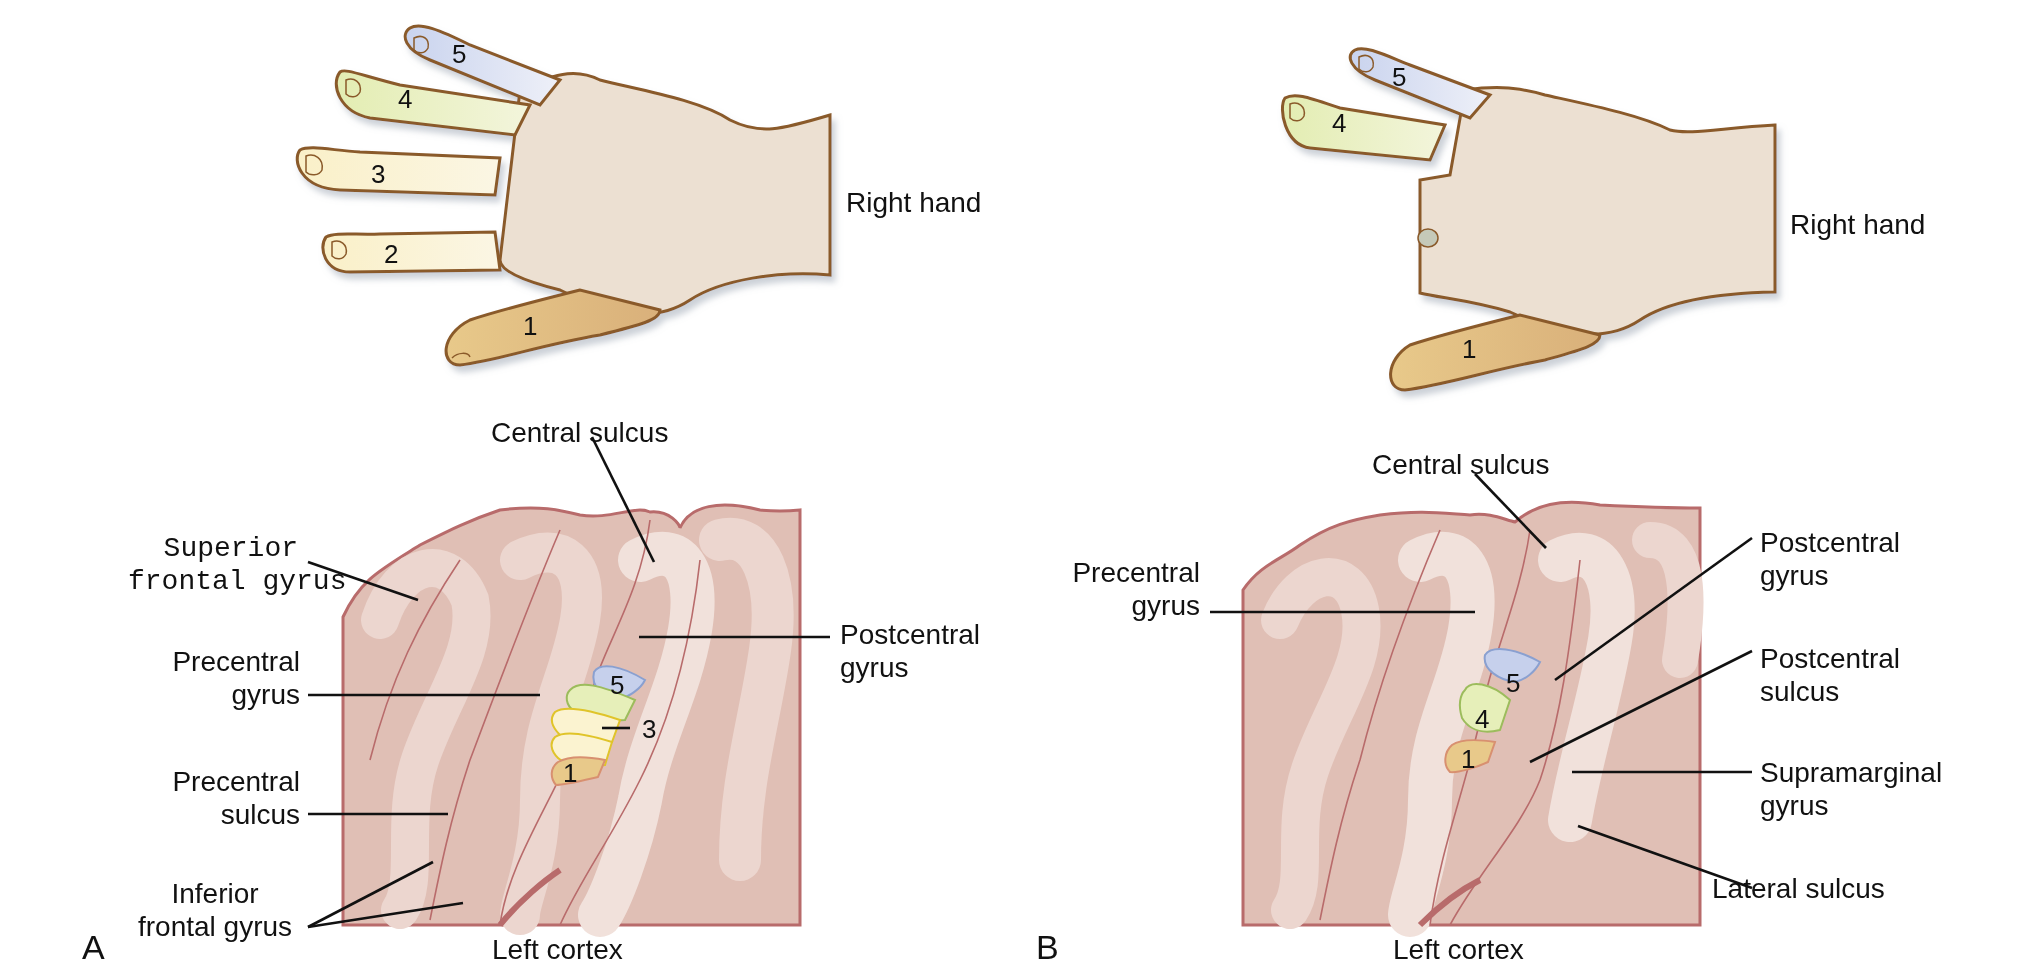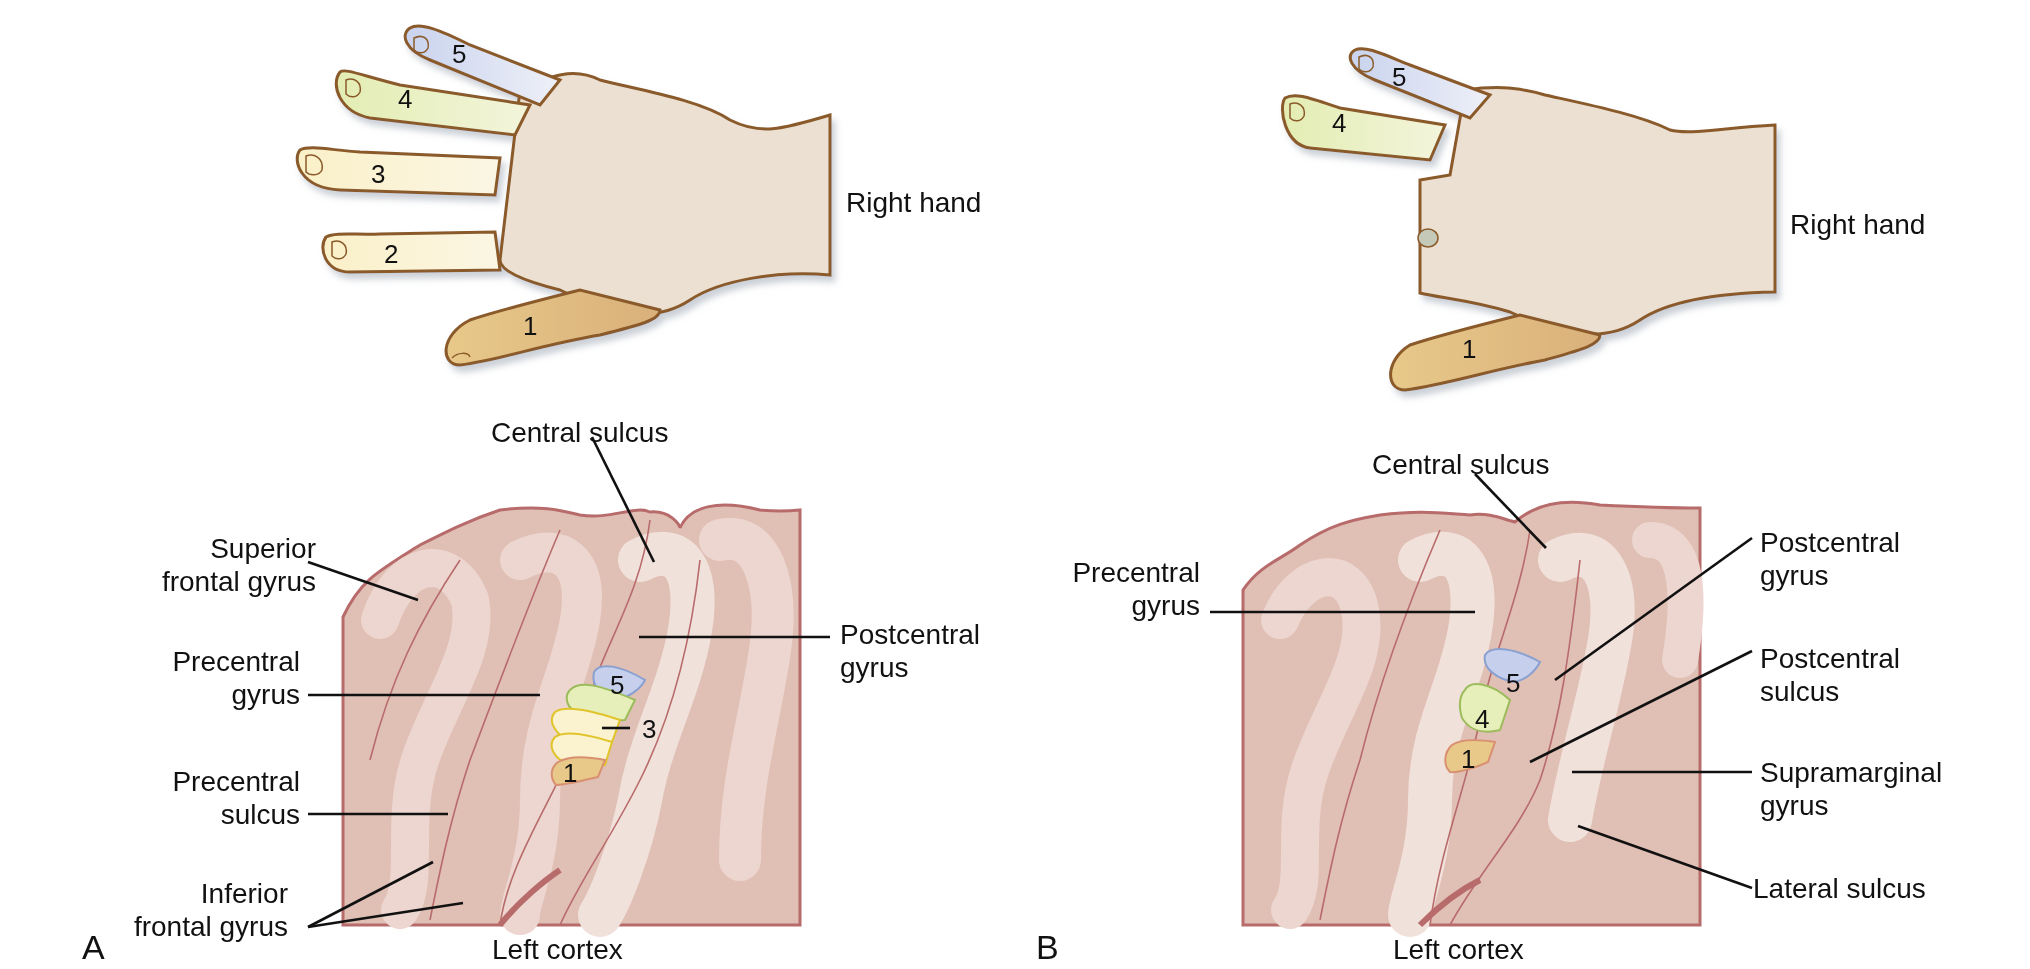--- a/index.html
+++ b/index.html
@@ -134,33 +134,33 @@
     <line x1="1210" y1="612" x2="1475" y2="612"></line>
     <line x1="1752" y1="538" x2="1555" y2="680"></line>
     <line x1="1752" y1="651" x2="1530" y2="762"></line>
     <line x1="1752" y1="772" x2="1572" y2="772"></line>
     <line x1="1752" y1="888" x2="1578" y2="826"></line>
   </g>
 </svg>
 
 <div class="lbl" style="left:846px; top:186px;">Right hand</div>
 <div class="lbl" style="left:491px; top:416px;">Central sulcus</div>
-<div class="lbl r" style="left:146px; top:532px; width:170px;">
+<div class="lbl r" style="left:128px; top:532px; width:170px;font-family:Liberation Mono, monospace;">
   <div>Superior</div>
   <div>frontal gyrus</div>
 </div>
 <div class="lbl r" style="left:130px; top:645px; width:170px;">
   <div>Precentral</div>
   <div>gyrus</div>
 </div>
 <div class="lbl r" style="left:130px; top:765px; width:170px;">
   <div>Precentral</div>
   <div>sulcus</div>
 </div>
-<div class="lbl r" style="left:118px; top:877px; width:170px;">
+<div class="lbl r" style="left:130px; top:877px; width:170px;text-align:center;">
   <div>Inferior</div>
   <div>frontal gyrus</div>
 </div>
 <div class="lbl" style="left:840px; top:618px;">
   <div>Postcentral</div>
   <div>gyrus</div>
 </div>
 <div class="lbl" style="left:492px; top:933px;">Left cortex</div>
 <div class="panel-letter" style="left:82px; top:928px;">A</div>
 
@@ -175,15 +175,15 @@
   <div>gyrus</div>
 </div>
 <div class="lbl" style="left:1760px; top:642px;">
   <div>Postcentral</div>
   <div>sulcus</div>
 </div>
 <div class="lbl" style="left:1760px; top:756px;">
   <div>Supramarginal</div>
   <div>gyrus</div>
 </div>
-<div class="lbl" style="left:1753px; top:872px;">Lateral sulcus</div>
+<div class="lbl" style="left:1712px; top:872px;">Lateral sulcus</div>
 <div class="lbl" style="left:1393px; top:933px;">Left cortex</div>
 <div class="panel-letter" style="left:1036px; top:928px;">B</div>
 
 </body></html>

